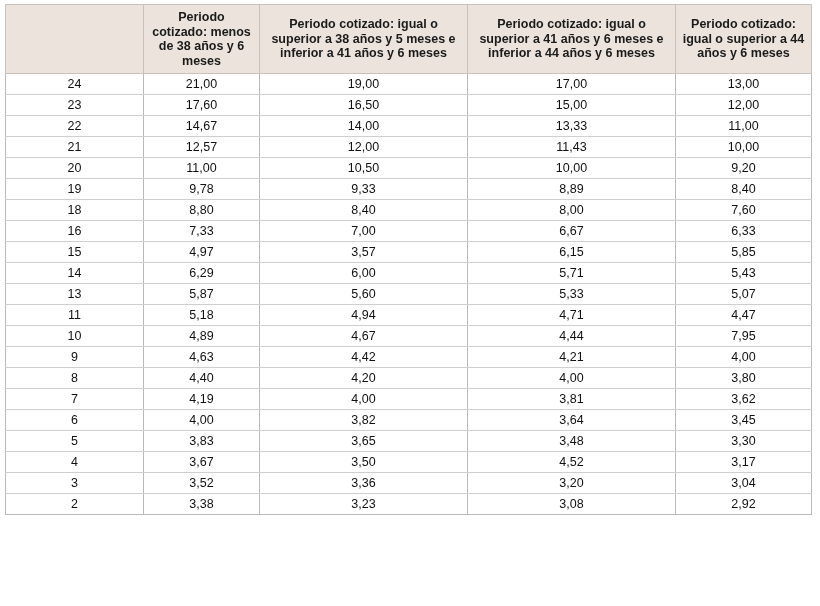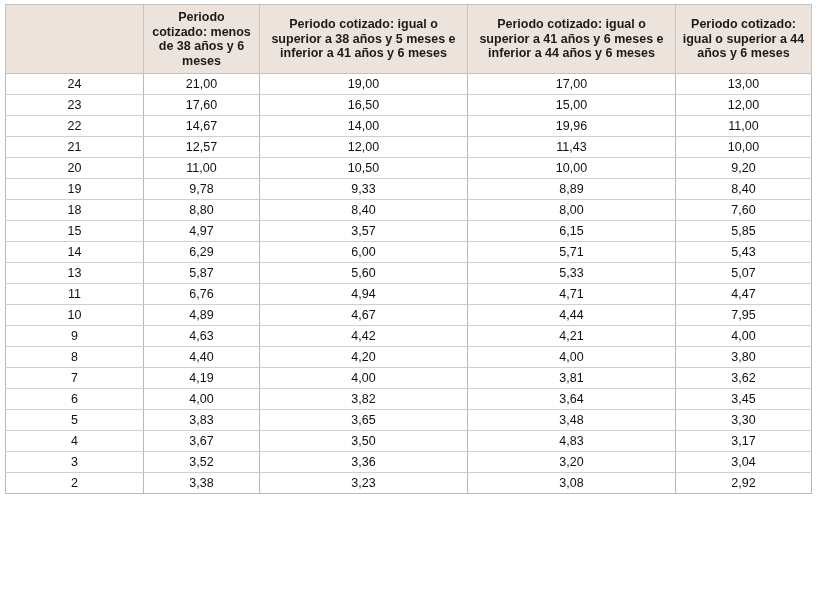--- a/index.html
+++ b/index.html
@@ -111,21 +111,21 @@
           <td class="months-cell">23</td>
           <td>17,60</td>
           <td>16,50</td>
           <td>15,00</td>
           <td>12,00</td>
         </tr>
         <tr>
           <td class="months-cell">22</td>
           <td>14,67</td>
           <td>14,00</td>
-          <td>19,96</td>
+          <td>13,33</td>
           <td>11,00</td>
         </tr>
         <tr>
           <td class="months-cell">21</td>
           <td>12,57</td>
           <td>12,00</td>
           <td>11,43</td>
           <td>10,00</td>
         </tr>
         <tr>
@@ -143,20 +143,27 @@
           <td>8,40</td>
         </tr>
         <tr>
           <td class="months-cell">18</td>
           <td>8,80</td>
           <td>8,40</td>
           <td>8,00</td>
           <td>7,60</td>
         </tr>
         <tr>
+          <td class="months-cell">16</td>
+          <td>7,33</td>
+          <td>7,00</td>
+          <td>6,67</td>
+          <td>6,33</td>
+        </tr>
+        <tr>
           <td class="months-cell">15</td>
           <td>4,97</td>
           <td>3,57</td>
           <td>6,15</td>
           <td>5,85</td>
         </tr>
         <tr>
           <td class="months-cell">14</td>
           <td>6,29</td>
           <td>6,00</td>
@@ -165,21 +172,21 @@
         </tr>
         <tr>
           <td class="months-cell">13</td>
           <td>5,87</td>
           <td>5,60</td>
           <td>5,33</td>
           <td>5,07</td>
         </tr>
         <tr>
           <td class="months-cell">11</td>
-          <td>6,76</td>
+          <td>5,18</td>
           <td>4,94</td>
           <td>4,71</td>
           <td>4,47</td>
         </tr>
         <tr>
           <td class="months-cell">10</td>
           <td>4,89</td>
           <td>4,67</td>
           <td>4,44</td>
           <td>7,95</td>
@@ -216,21 +223,21 @@
           <td class="months-cell">5</td>
           <td>3,83</td>
           <td>3,65</td>
           <td>3,48</td>
           <td>3,30</td>
         </tr>
         <tr>
           <td class="months-cell">4</td>
           <td>3,67</td>
           <td>3,50</td>
-          <td>4,83</td>
+          <td>4,52</td>
           <td>3,17</td>
         </tr>
         <tr>
           <td class="months-cell">3</td>
           <td>3,52</td>
           <td>3,36</td>
           <td>3,20</td>
           <td>3,04</td>
         </tr>
         <tr>

